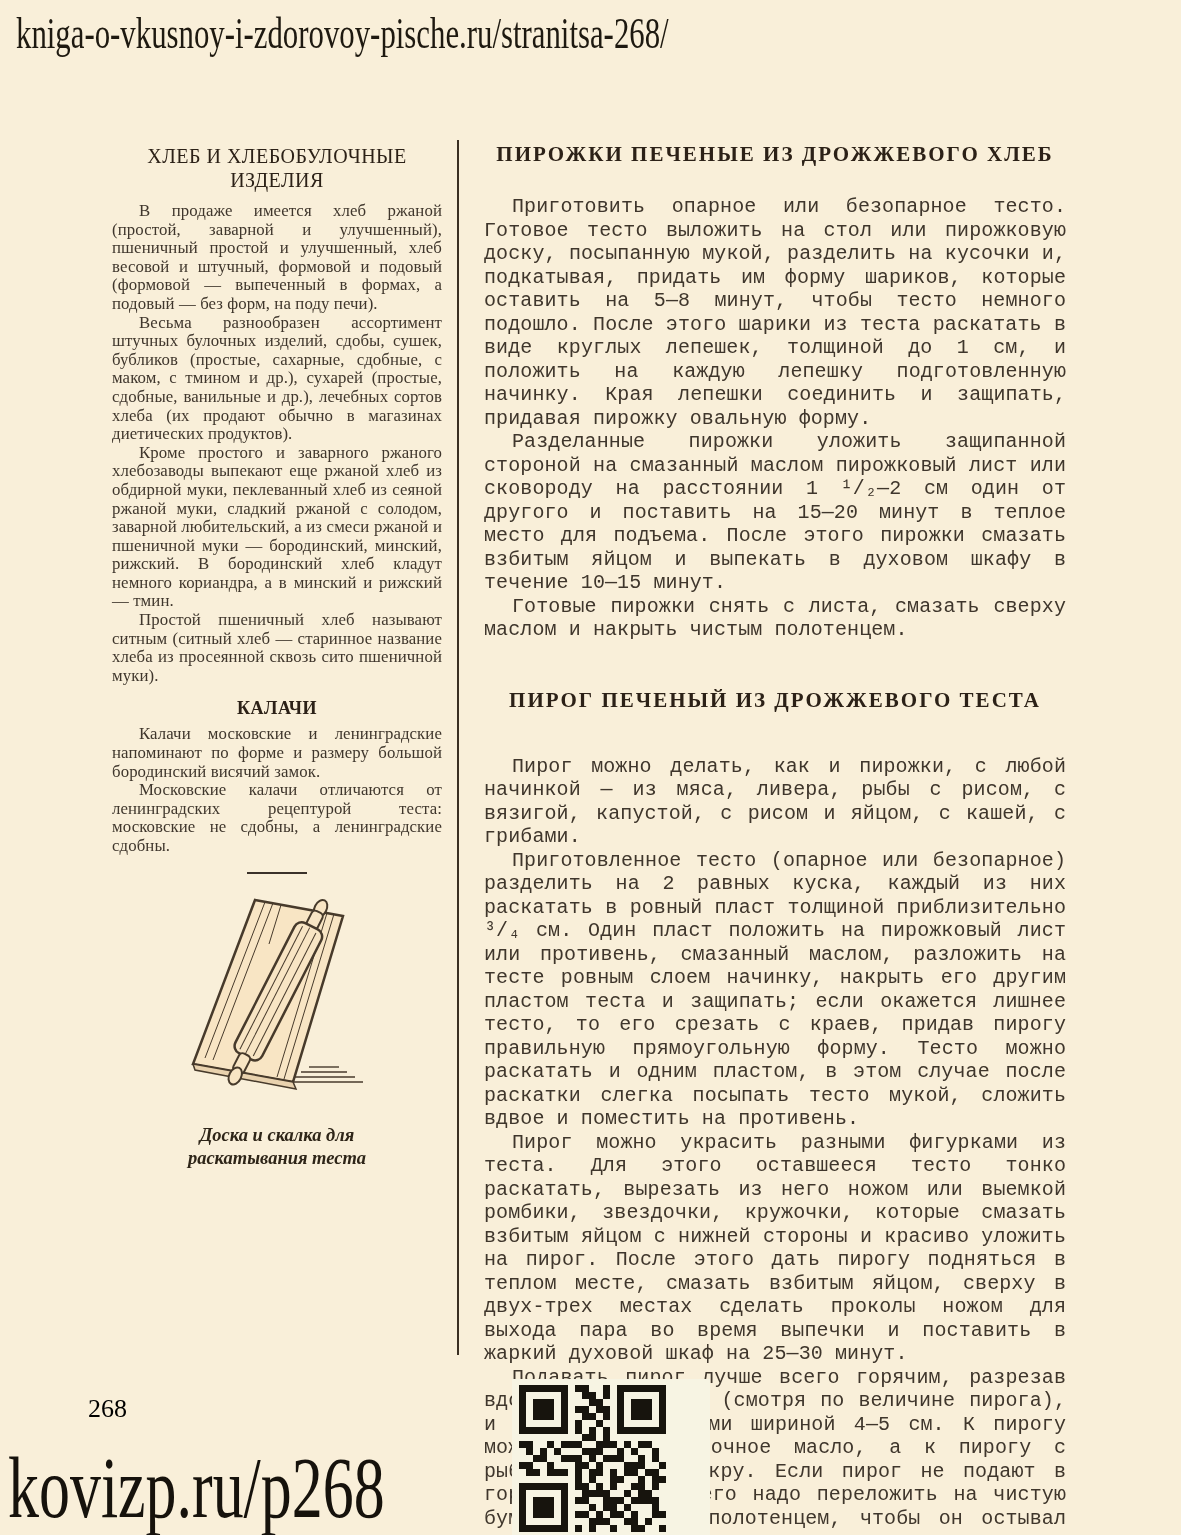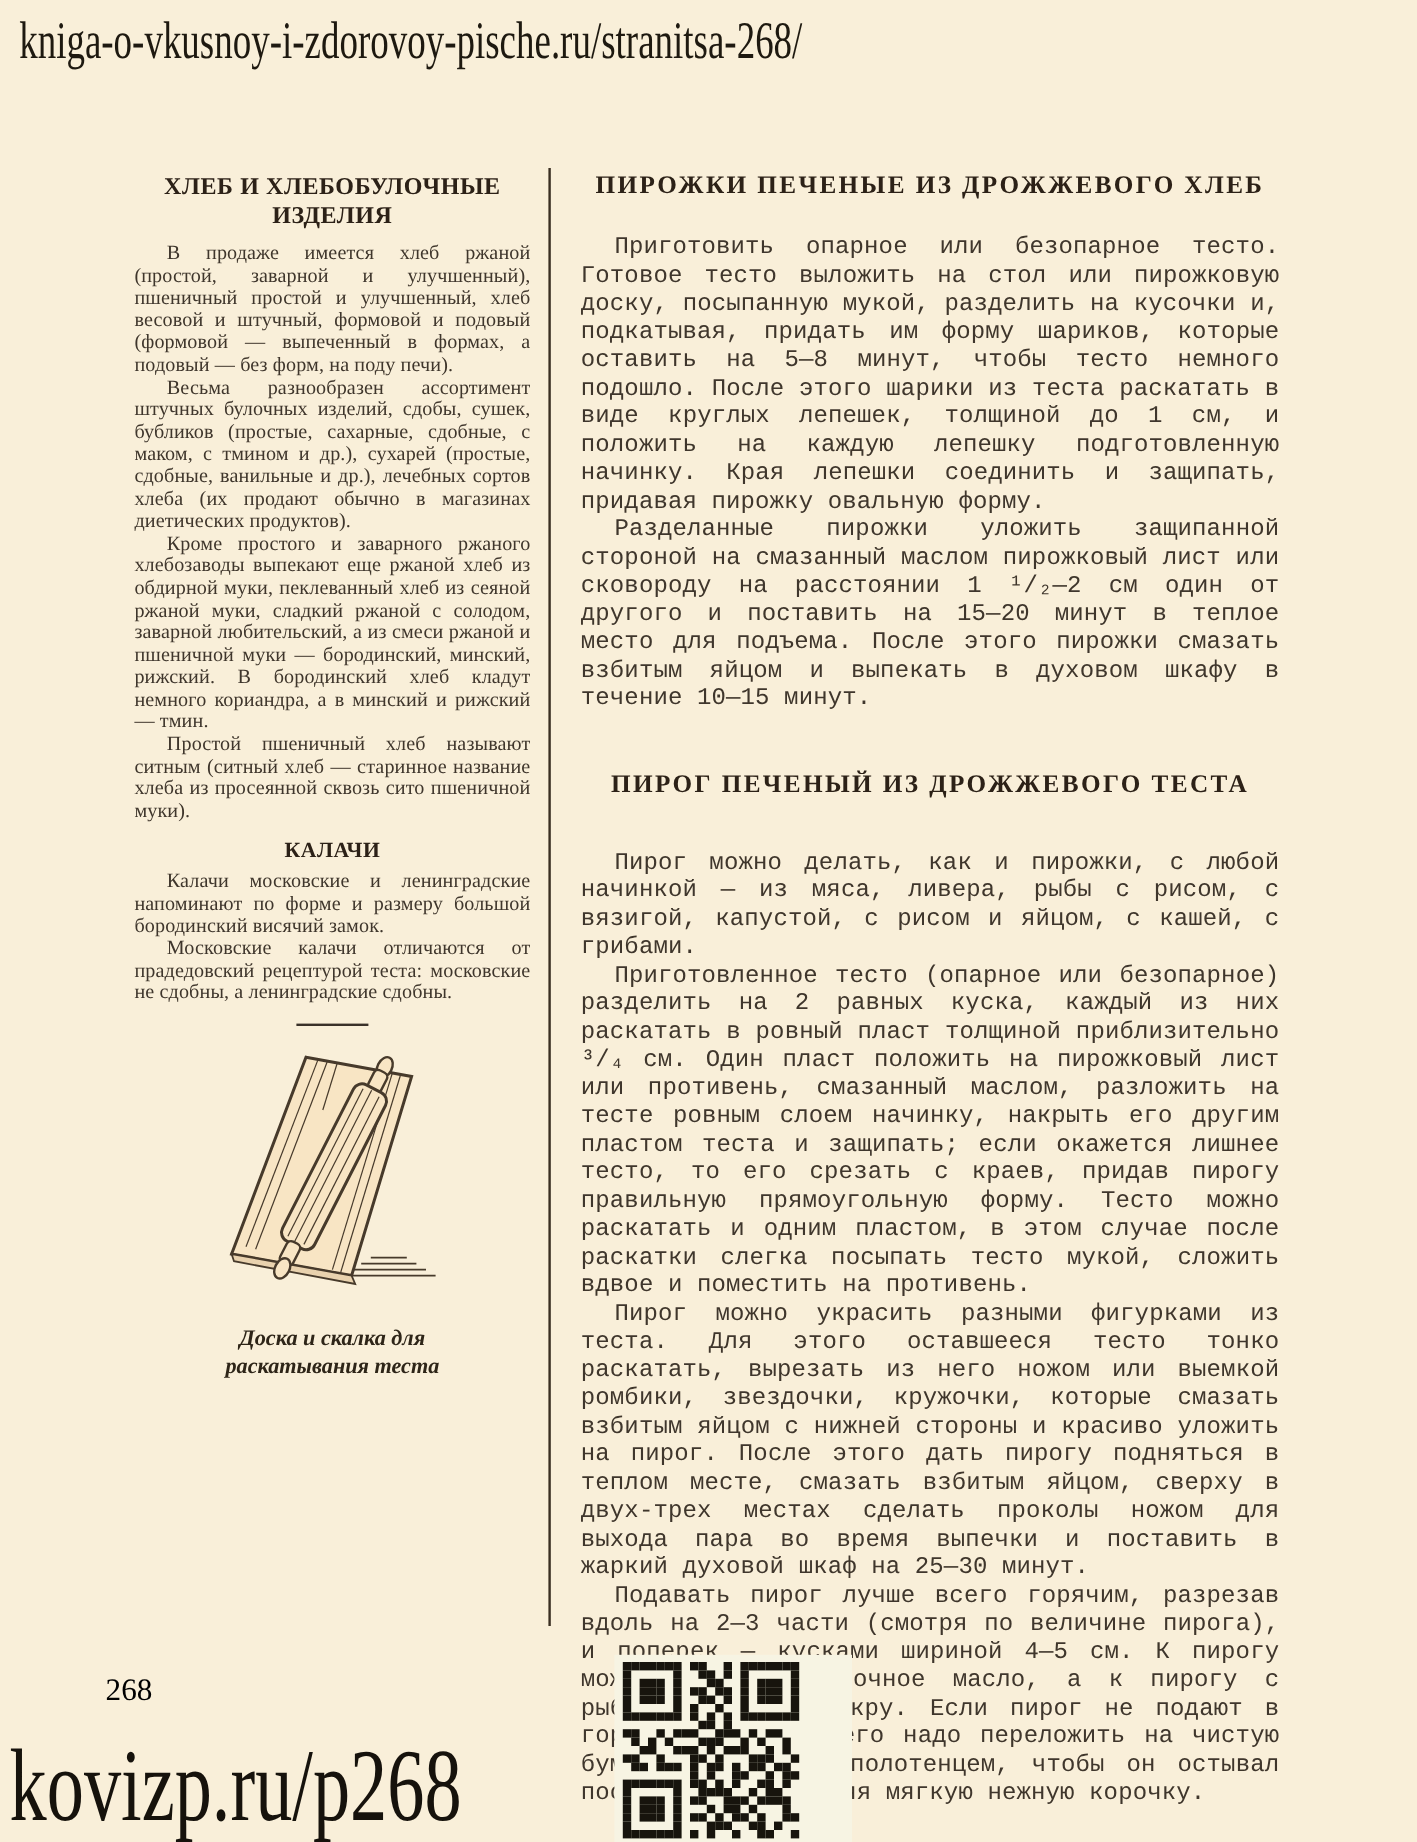--- a/index.html
+++ b/index.html
@@ -13,21 +13,21 @@
     position:absolute;left:16px;top:8px;
     font-size:44px;color:#1e1910;white-space:nowrap;
     transform:scaleX(0.70);transform-origin:left top;letter-spacing:0px;
   }
   
   .col-left{position:absolute;left:112px;top:144px;width:330px;}
   .col-right{position:absolute;left:484px;top:142px;width:582px;}
   .v-divider{position:absolute;left:457px;top:140px;width:2px;height:1215px;background:#3a2f22;}
   
   .col-left h2{
-    margin:0 0 10px 0;font-size:20px;line-height:24px;font-weight:bold;
+    margin:0 0 10px 0;font-size:20px;line-height:24px;font-weight:normal;
     text-align:center;color:#2c2117;letter-spacing:0.5px;
   }
   .col-left h3{
     margin:12px 0 6px 0;font-size:18px;line-height:22px;font-weight:bold;
     text-align:center;color:#2c2117;letter-spacing:0.5px;
   }
   .col-left p{
     margin:0;font-size:16.8px;line-height:18.6px;letter-spacing:0.1px;
     text-align:justify;text-indent:27px;
   }
@@ -69,21 +69,21 @@
 
 <div class="col-left">
   <h2>ХЛЕБ И ХЛЕБОБУЛОЧНЫЕ ИЗДЕЛИЯ</h2>
   <p>В продаже имеется хлеб ржаной (простой, заварной и улучшенный), пшеничный простой и улучшенный, хлеб весовой и штучный, формовой и подовый (формовой — выпеченный в формах, а подовый — без форм, на поду печи).</p>
   <p>Весьма разнообразен ассортимент штучных булочных изделий, сдобы, сушек, бубликов (простые, сахарные, сдобные, с маком, с тмином и др.), сухарей (простые, сдобные, ванильные и др.), лечебных сортов хлеба (их продают обычно в магазинах диетических продуктов).</p>
   <p>Кроме простого и заварного ржаного хлебозаводы выпекают еще ржаной хлеб из обдирной муки, пеклеванный хлеб из сеяной ржаной муки, сладкий ржаной с солодом, заварной любительский, а из смеси ржаной и пшеничной муки — бородинский, минский, рижский. В бородинский хлеб кладут немного кориандра, а в минский и рижский — тмин.</p>
   <p>Простой пшеничный хлеб называют ситным (ситный хлеб — старинное название хлеба из просеянной сквозь сито пшеничной муки).</p>
 
   <h3>КАЛАЧИ</h3>
   <p>Калачи московские и ленинградские напоминают по форме и размеру большой бородинский висячий замок.</p>
-  <p>Московские калачи отличаются от прадедовский рецептурой теста: московские не сдобны, а ленинградские сдобны.</p>
+  <p>Московские калачи отличаются от ленинградских рецептурой теста: московские не сдобны, а ленинградские сдобны.</p>
 
   <div class="hr-short"></div>
 
   <svg class="illustration" width="200" height="212" viewBox="0 0 200 212">
     <g stroke="#473a2b" fill="none">
 
       <g stroke-width="1.4">
         <line x1="108" y1="196" x2="186" y2="196"></line>
         <line x1="116" y1="191" x2="178" y2="191"></line>
         <line x1="124" y1="186" x2="170" y2="186"></line>
@@ -115,20 +115,21 @@
     </g>
   </svg>
 
   <div class="caption">Доска и скалка для раскатывания теста</div>
 </div>
 
 <div class="col-right">
   <h2>ПИРОЖКИ ПЕЧЕНЫЕ ИЗ ДРОЖЖЕВОГО ХЛЕБ</h2>
   <p>Приготовить опарное или безопарное тесто. Готовое тесто выложить на стол или пирожковую доску, посыпанную мукой, разделить на кусочки и, подкатывая, придать им форму шариков, которые оставить на 5—8 минут, чтобы тесто немного подошло. После этого шарики из теста раскатать в виде круглых лепешек, толщиной до 1 см, и положить на каждую лепешку подготовленную начинку. Края лепешки соединить и защипать, придавая пирожку овальную форму.</p>
   <p>Разделанные пирожки уложить защипанной стороной на смазанный маслом пирожковый лист или сковороду на расстоянии 1 ¹/₂—2 см один от другого и поставить на 15—20 минут в теплое место для подъема. После этого пирожки смазать взбитым яйцом и выпекать в духовом шкафу в течение 10—15 минут.</p>
+  <p>Готовые пирожки снять с листа, смазать сверху маслом и накрыть чистым полотенцем.</p>
 
   <h2 class="second">ПИРОГ ПЕЧЕНЫЙ ИЗ ДРОЖЖЕВОГО ТЕСТА</h2>
   <p>Пирог можно делать, как и пирожки, с любой начинкой — из мяса, ливера, рыбы с рисом, с вязигой, капустой, с рисом и яйцом, с кашей, с грибами.</p>
   <p>Приготовленное тесто (опарное или безопарное) разделить на 2 равных куска, каждый из них раскатать в ровный пласт толщиной приблизительно ³/₄ см. Один пласт положить на пирожковый лист или противень, смазанный маслом, разложить на тесте ровным слоем начинку, накрыть его другим пластом теста и защипать; если окажется лишнее тесто, то его срезать с краев, придав пирогу правильную прямоугольную форму. Тесто можно раскатать и одним пластом, в этом случае после раскатки слегка посыпать тесто мукой, сложить вдвое и поместить на противень.</p>
   <p>Пирог можно украсить разными фигурками из теста. Для этого оставшееся тесто тонко раскатать, вырезать из него ножом или выемкой ромбики, звездочки, кружочки, которые смазать взбитым яйцом с нижней стороны и красиво уложить на пирог. После этого дать пирогу подняться в теплом месте, смазать взбитым яйцом, сверху в двух-трех местах сделать проколы ножом для выхода пара во время выпечки и поставить в жаркий духовой шкаф на 25—30 минут.</p>
   <p>Подавать пирог лучше всего горячим, разрезав вдоль на 2—3 части (смотря по величине пирога), и поперек — кусками шириной 4—5 см. К пирогу можно подать сливочное масло, а к пирогу с рыбным фаршем — икру. Если пирог не подают в горячем виде, то его надо переложить на чистую бумагу и накрыть полотенцем, чтобы он остывал постепенно, сохраняя мягкую нежную корочку.</p>
 </div>
 
 <div class="page-number">268</div>
 <div class="footer-url">kovizp.ru/p268</div>

